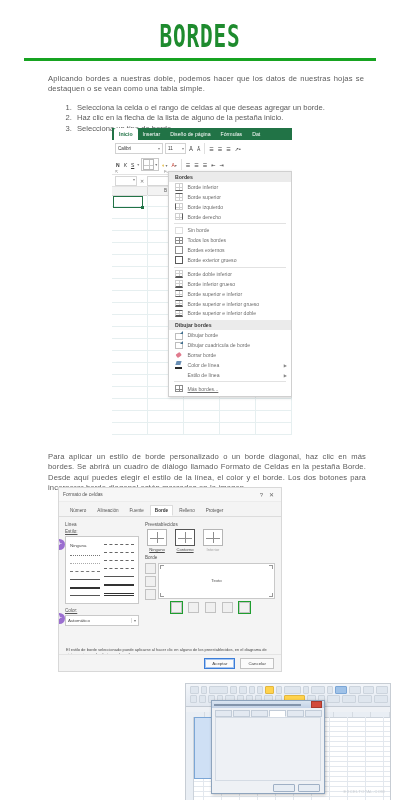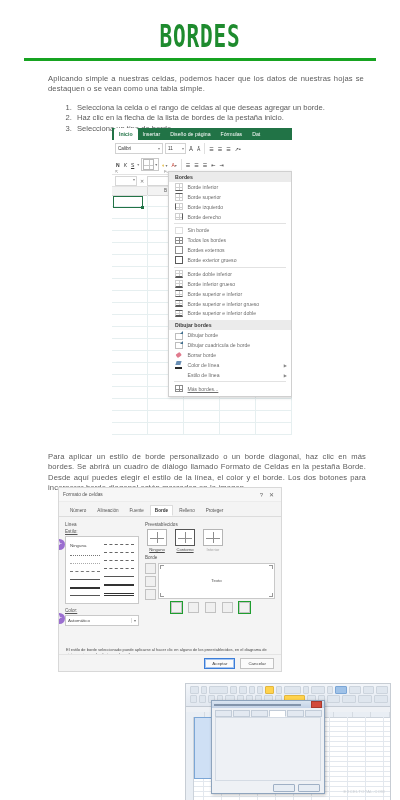--- a/index.html
+++ b/index.html
@@ -237,25 +237,25 @@
   .f3-foot{position:absolute;left:0;right:0;bottom:0;height:11px;display:flex;justify-content:flex-end;align-items:center;gap:3px;padding-right:4px;}
   .f3-fbtn{width:20px;height:6px;background:#e7edf4;border:1px solid #9fb0c5;border-radius:1px;}
   .f3-wm{position:absolute;right:5px;bottom:7px;font-size:4px;color:#c9cdd2;letter-spacing:.4px;}
 </style>
 </head>
 <body>
 
 <div class="doc-title">BORDES</div>
 <div class="title-rule"></div>
 
-<p class="para">Aplicando simple a nuestras celdas, podemos hacer que los datos de nuestras hojas se destaquen o se vean como una tabla simple.</p>
+<p class="para">Aplicando bordes a nuestras doble, podemos hacer que los datos de nuestras hojas se destaquen o se vean como una tabla simple.</p>
 
 <ol class="steps">
   <li>Selecciona la celda o el rango de celdas al que deseas agregar un borde.</li>
-  <li>Haz clic en la flecha de la lista de bordes de la pestaña inicio.</li>
+  <li>Haz clic en la flecha de la lista de alguno de la pestaña inicio.</li>
   <li>Selecciona un tipo de borde.</li>
 </ol>
 
 <div class="fig1">
 
   <div class="xl-tabbar">
     <div class="xl-tab active">Inicio</div>
     <div class="xl-tab">Insertar</div>
     <div class="xl-tab">Diseño de página</div>
     <div class="xl-tab">Fórmulas</div>

